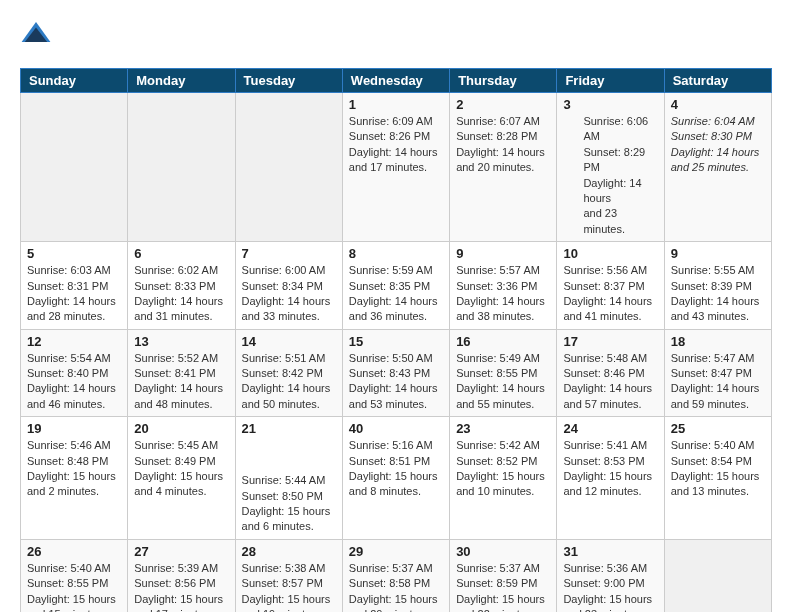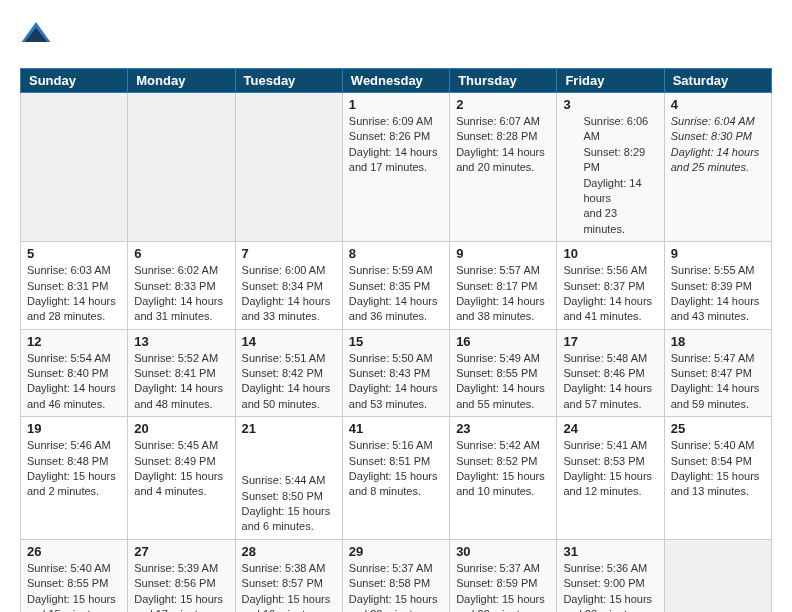--- a/index.html
+++ b/index.html
@@ -170,21 +170,21 @@
         <td>
           <span class="day-num">8</span>
           <div class="day-detail" style="white-space: pre-line;">Sunrise: 5:59 AM
 Sunset: 8:35 PM
 Daylight: 14 hours
 and 36 minutes.</div>
         </td>
         <td>
           <span class="day-num">9</span>
           <div class="day-detail" style="white-space: pre-line;">Sunrise: 5:57 AM
-Sunset: 8:17 PM
+Sunset: 3:36 PM
 Daylight: 14 hours
 and 38 minutes.</div>
         </td>
         <td>
           <span class="day-num">10</span>
           <div class="day-detail" style="white-space: pre-line;">Sunrise: 5:56 AM
 Sunset: 8:37 PM
 Daylight: 14 hours
 and 41 minutes.</div>
         </td>
@@ -263,21 +263,21 @@
 and 4 minutes.</div>
         </td>
         <td>
           <span class="day-num">21</span>
           <div class="day-detail" style="white-space: pre-line; margin-top: 37px;">Sunrise: 5:44 AM
 Sunset: 8:50 PM
 Daylight: 15 hours
 and 6 minutes.</div>
         </td>
         <td>
-          <span class="day-num">41</span>
+          <span class="day-num">40</span>
           <div class="day-detail" style="white-space: pre-line;">Sunrise: 5:16 AM
 Sunset: 8:51 PM
 Daylight: 15 hours
 and 8 minutes.</div>
         </td>
         <td>
           <span class="day-num">23</span>
           <div class="day-detail" style="white-space: pre-line;">Sunrise: 5:42 AM
 Sunset: 8:52 PM
 Daylight: 15 hours

